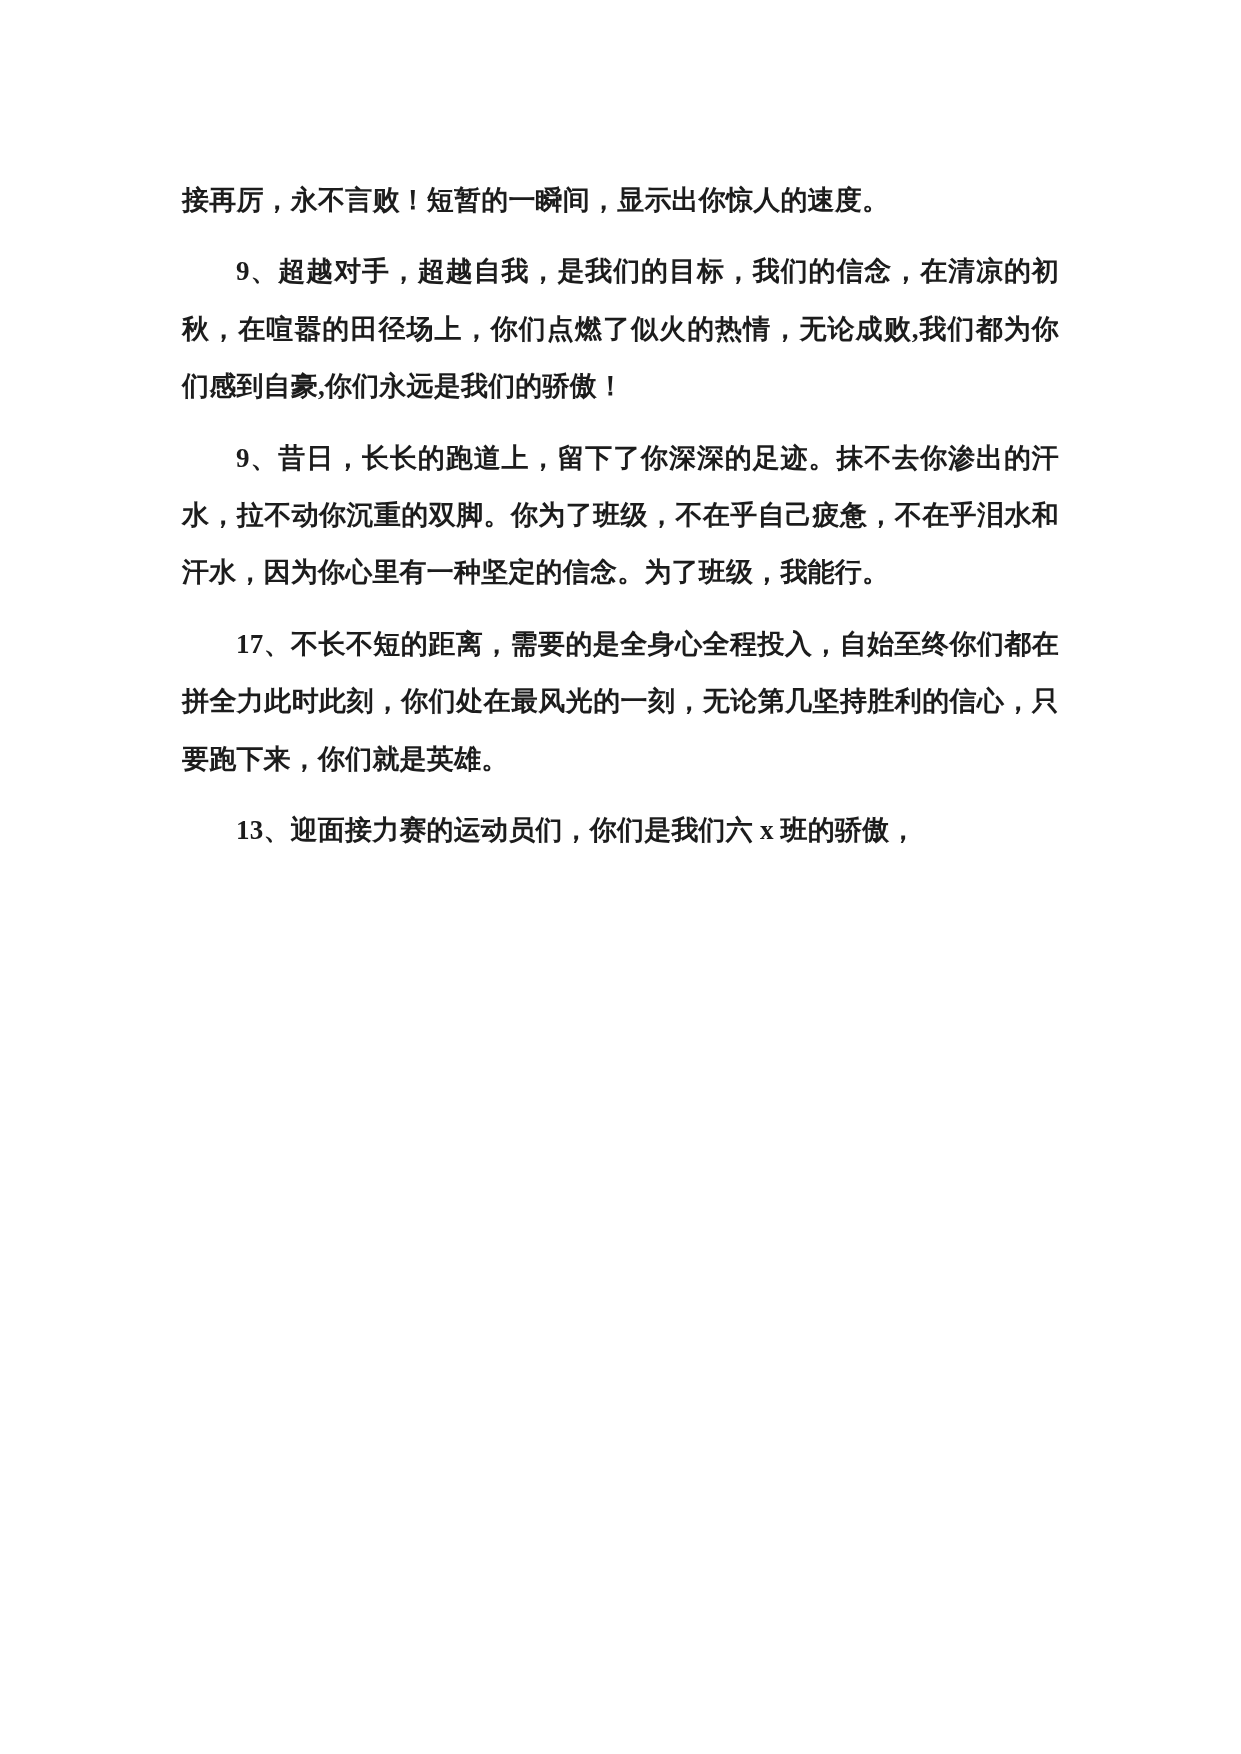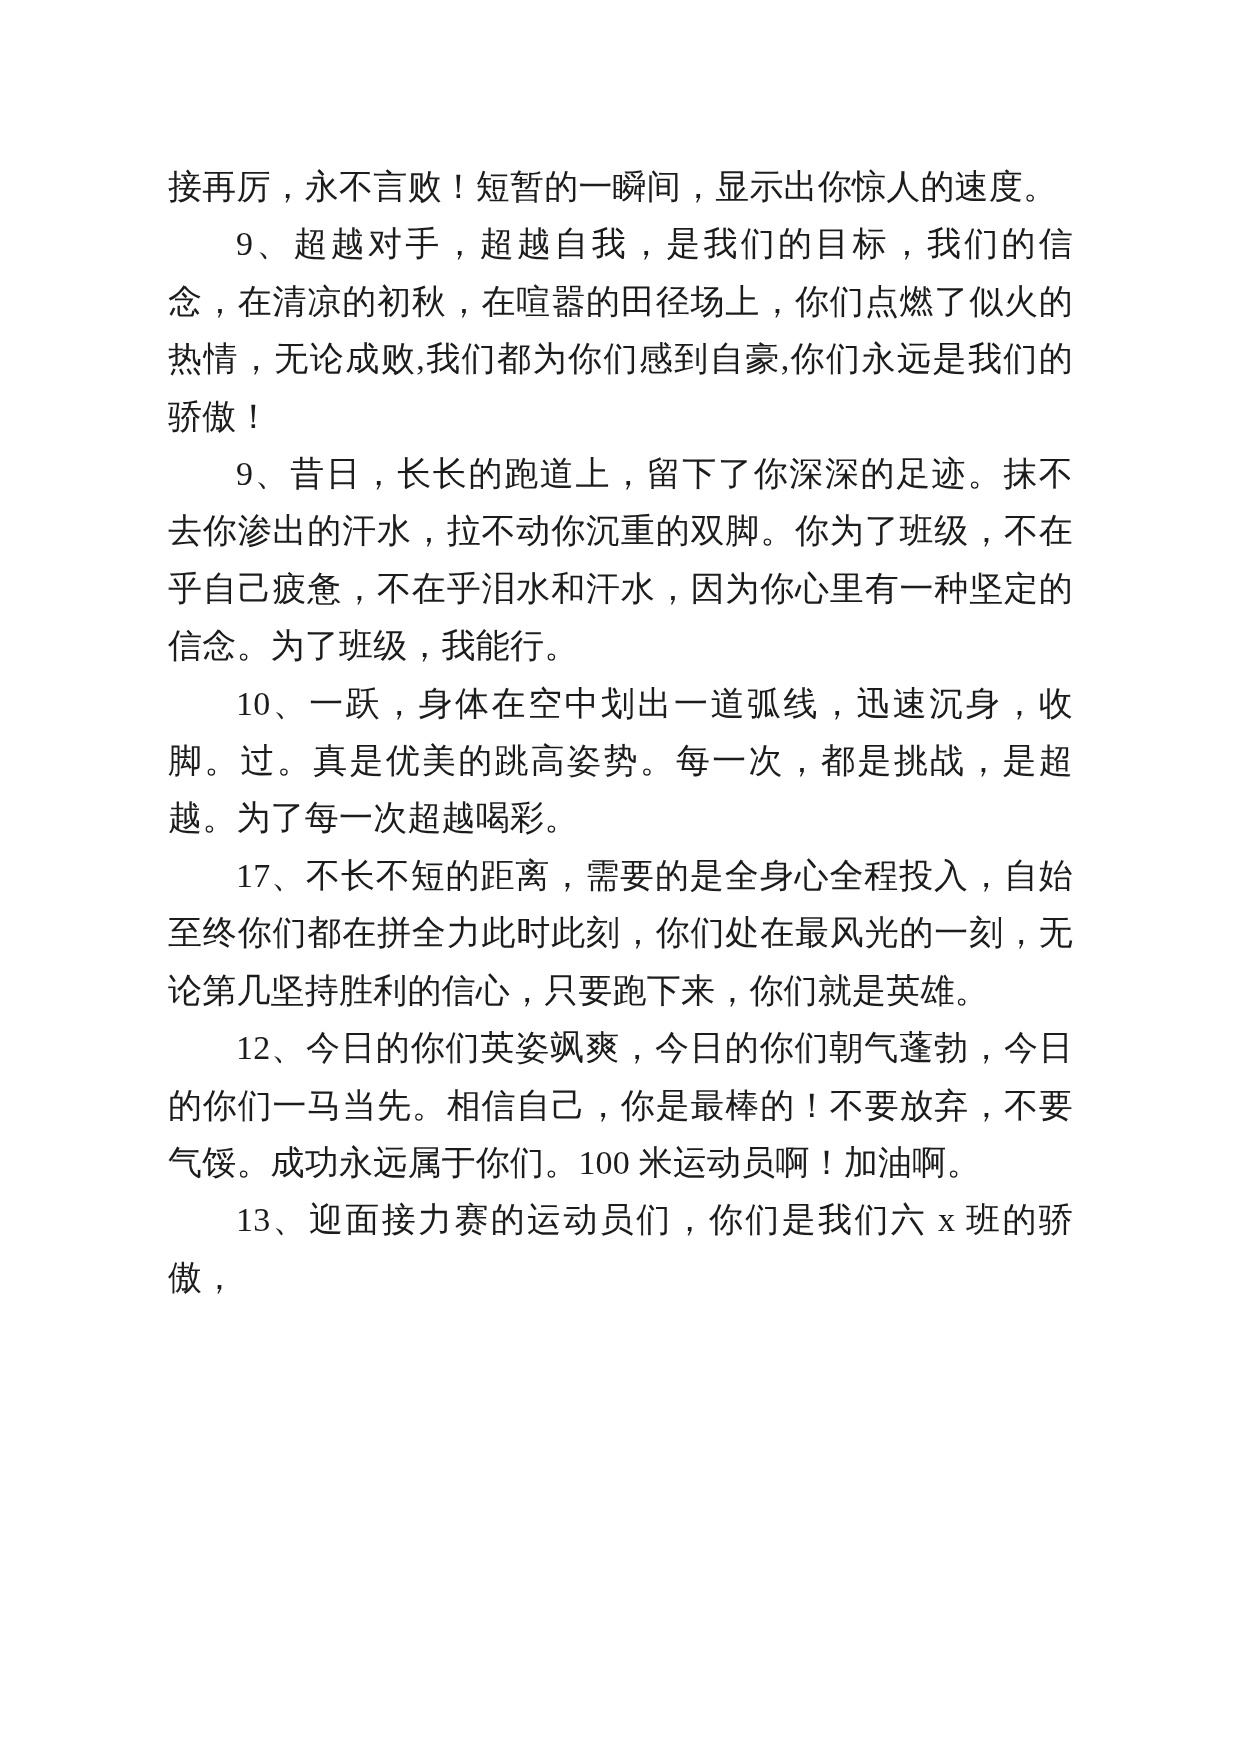--- a/index.html
+++ b/index.html
@@ -14,44 +14,42 @@
     font-family: "Liberation Serif", "DejaVu Serif", serif;
   }
   .page {
     box-sizing: border-box;
     width: 1241px;
     height: 1754px;
     background: #ffffff;
     padding: 158px 168px 0 168px;
   }
   .doc-body p {
-    margin: 0;
+    margin: 14px;
     padding: 0;
     color: #1c1c1c;
-    font-size: 34px;
+    font-size: 27px;
     line-height: 57.4px;
     text-align: justify;
     text-justify: inter-character;
     letter-spacing: 0.2px;
-    font-weight: 400;
+    font-weight: 700;
     word-break: break-all;
   }
   .doc-body p.indent {
     text-indent: 2em;
   }
   .doc-body p.no-indent {
     text-indent: 0;
   }
 </style>
 </head>
 <body>
 
 <div class="page">
   <div class="doc-body">
     <p class="no-indent">接再厉，永不言败！短暂的一瞬间，显示出你惊人的速度。</p>
     <p class="indent">9、超越对手，超越自我，是我们的目标，我们的信念，在清凉的初秋，在喧嚣的田径场上，你们点燃了似火的热情，无论成败,我们都为你们感到自豪,你们永远是我们的骄傲！</p>
     <p class="indent">9、昔日，长长的跑道上，留下了你深深的足迹。抹不去你渗出的汗水，拉不动你沉重的双脚。你为了班级，不在乎自己疲惫，不在乎泪水和汗水，因为你心里有一种坚定的信念。为了班级，我能行。</p>
-    <p class="indent">10、一跃，身体在空中划出一道弧线，迅速沉身，收脚。过。真是优美的跳高姿势。每一次，都是挑战，是超越。为了每一次超越喝彩。</p>
     <p class="indent">17、不长不短的距离，需要的是全身心全程投入，自始至终你们都在拼全力此时此刻，你们处在最风光的一刻，无论第几坚持胜利的信心，只要跑下来，你们就是英雄。</p>
-    <p class="indent">12、今日的你们英姿飒爽，今日的你们朝气蓬勃，今日的你们一马当先。相信自己，你是最棒的！不要放弃，不要气馁。成功永远属于你们。100 米运动员啊！加油啊。</p>
     <p class="indent">13、迎面接力赛的运动员们，你们是我们六 x 班的骄傲，</p>
   </div>
 </div>
 
 </body></html>

